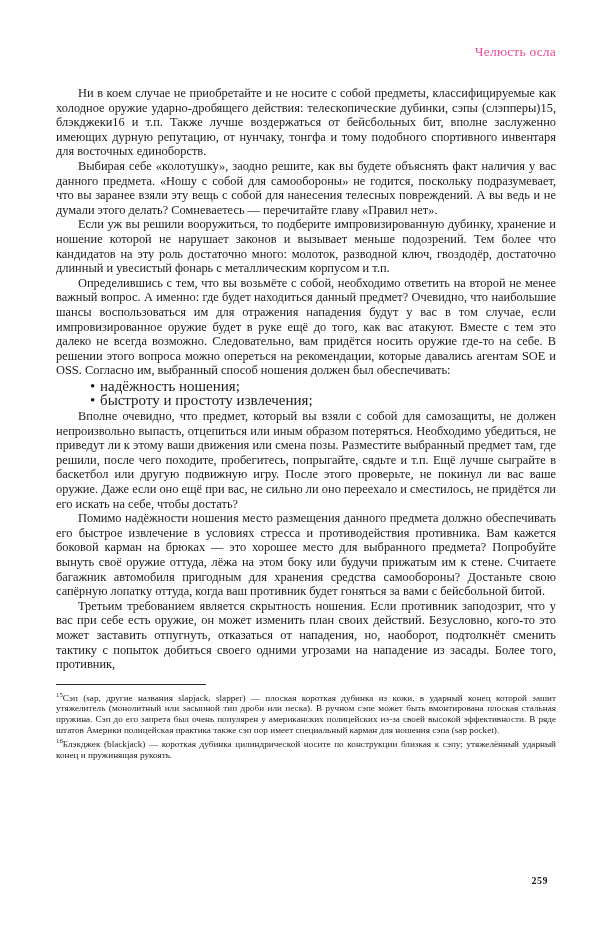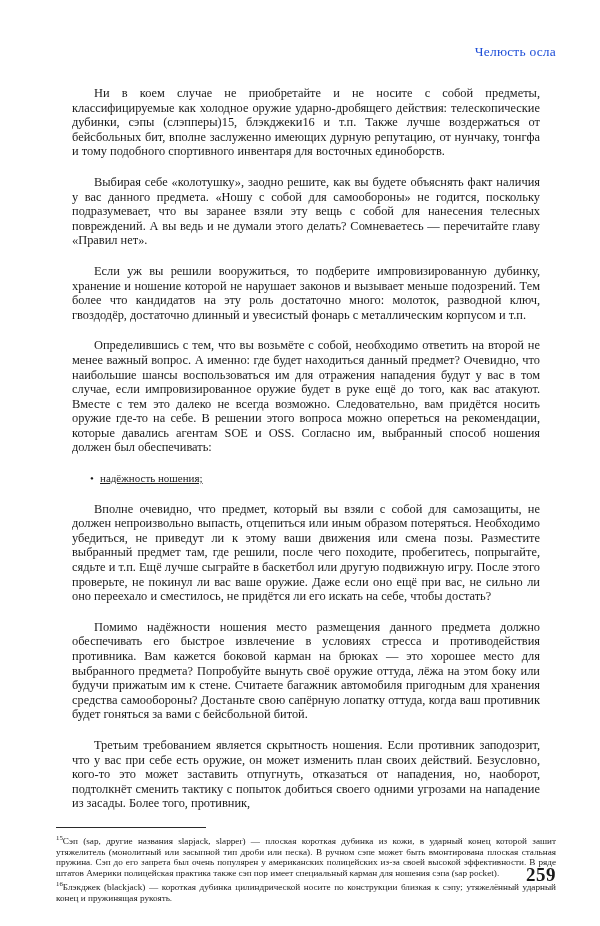--- a/index.html
+++ b/index.html
@@ -22,44 +22,43 @@
     height: 926px;
     box-sizing: border-box;
     padding: 28px 44px 24px 56px;
   }
   .running-head {
     text-align: right;
     font-size: 13.5px;
     letter-spacing: 0.2px;
     margin-top: 16px;
     margin-bottom: 26px;
-    color: #1d4ed8;
+    color: #ec4899;
   }
   .body-text {
     font-size: 12.4px;
     line-height: 14.6px;
     text-align: justify;
     text-justify: inter-word;
     hyphens: auto;
   }
   .body-text p {
-    margin: 16px;
+    margin: 0;
     text-indent: 22px;
   }
   .bullet-list {
     list-style: none;
     margin: 1px 0 1px 0;
     padding: 0;
   }
   .bullet-list li {
-    font-size: 11px;
+    font-size: 15px;
     line-height: 14.6px;
     padding-left: 44px;
     position: relative;
-    text-decoration: underline;
   }
   .bullet-list li::before {
     content: "\2022";
     position: absolute;
     left: 34px;
     top: 0;
   }
   .footnote-rule {
     width: 150px;
     height: 1px;
@@ -73,23 +72,23 @@
   }
   .footnotes p {
     margin: 0 0 1px 0;
   }
   .fn-marker {
     font-size: 6.8px;
     vertical-align: super;
   }
   .page-number {
     position: absolute;
-    right: 44px;
+    right: 52px;
     bottom: 40px;
-    font-size: 19px;
+    font-size: 10px;
     font-weight: bold;
     letter-spacing: 0.5px;
   }
 </style>
 </head>
 <body>
 
 <div class="page">
 
   <div class="running-head">Челюсть осла</div>
@@ -104,20 +103,21 @@
     </p>
     <p>
       <span>Если уж вы решили вооружиться, то подберите импровизированную дубинку, хранение и ношение которой не нарушает законов и вызывает меньше подозрений. Тем более что кандидатов на эту роль достаточно много: молоток, разводной ключ, гвоздодёр, достаточно длинный и увесистый фонарь с металлическим корпусом и т.п.</span>
     </p>
     <p>
       <span>Определившись с тем, что вы возьмёте с собой, необходимо ответить на второй не менее важный вопрос. А именно: где будет находиться данный предмет? Очевидно, что наибольшие шансы воспользоваться им для отражения нападения будут у вас в том случае, если импровизированное оружие будет в руке ещё до того, как вас атакуют. Вместе с тем это далеко не всегда возможно. Следовательно, вам придётся носить оружие где-то на себе. В решении этого вопроса можно опереться на рекомендации, которые давались агентам SOE и OSS. Согласно им, выбранный способ ношения должен был обеспечивать:</span>
     </p>
 
     <ul class="bullet-list">
       <li>надёжность ношения;</li>
+      <li>быстроту и простоту извлечения;</li>
     </ul>
 
     <p>
       <span>Вполне очевидно, что предмет, который вы взяли с собой для самозащиты, не должен непроизвольно выпасть, отцепиться или иным образом потеряться. Необходимо убедиться, не приведут ли к этому ваши движения или смена позы. Разместите выбранный предмет там, где решили, после чего походите, пробегитесь, попрыгайте, сядьте и т.п. Ещё лучше сыграйте в баскетбол или другую подвижную игру. После этого проверьте, не покинул ли вас ваше оружие. Даже если оно ещё при вас, не сильно ли оно переехало и сместилось, не придётся ли его искать на себе, чтобы достать?</span>
     </p>
     <p>
       <span>Помимо надёжности ношения место размещения данного предмета должно обеспечивать его быстрое извлечение в условиях стресса и противодействия противника. Вам кажется боковой карман на брюках — это хорошее место для выбранного предмета? Попробуйте вынуть своё оружие оттуда, лёжа на этом боку или будучи прижатым им к стене. Считаете багажник автомобиля пригодным для хранения средства самообороны? Достаньте свою сапёрную лопатку оттуда, когда ваш противник будет гоняться за вами с бейсбольной битой.</span>
     </p>
     <p>
       <span>Третьим требованием является скрытность ношения. Если противник заподозрит, что у вас при себе есть оружие, он может изменить план своих действий. Безусловно, кого-то это может заставить отпугнуть, отказаться от нападения, но, наоборот, подтолкнёт сменить тактику с попыток добиться своего одними угрозами на нападение из засады. Более того, противник,</span>

